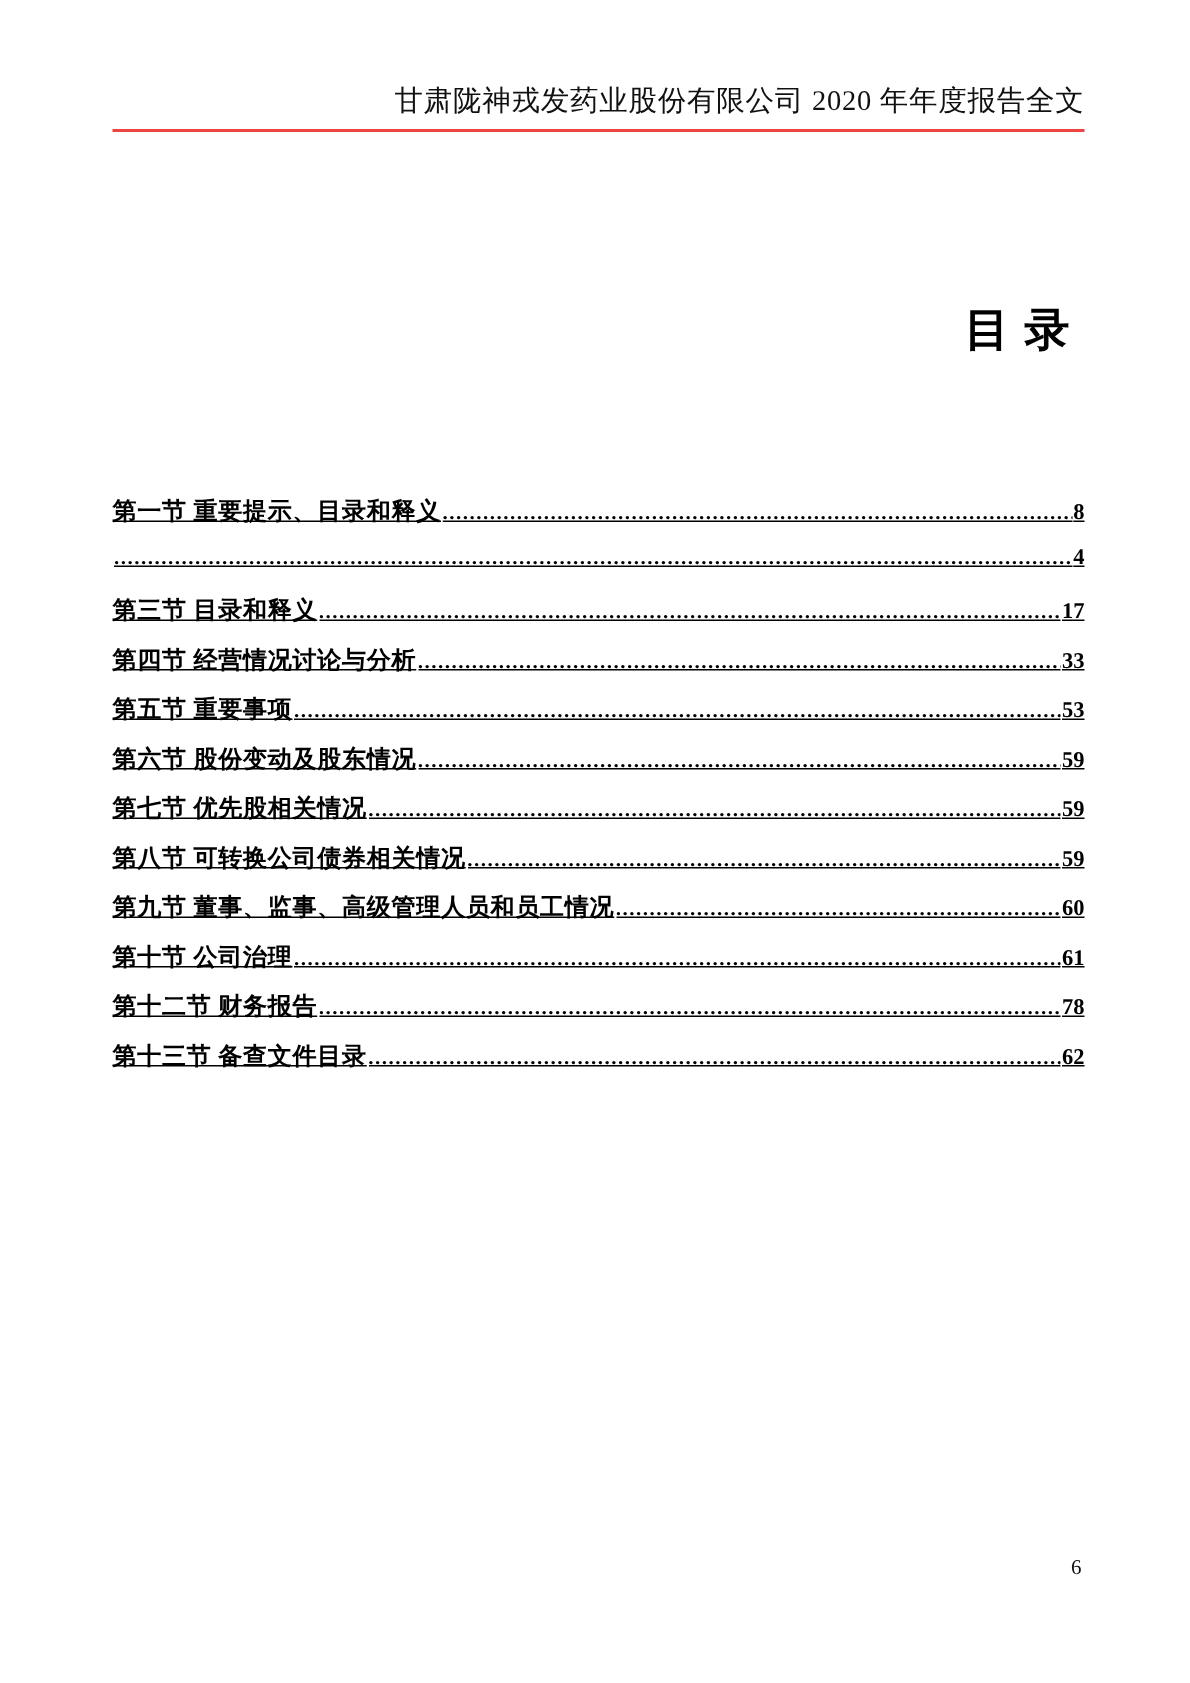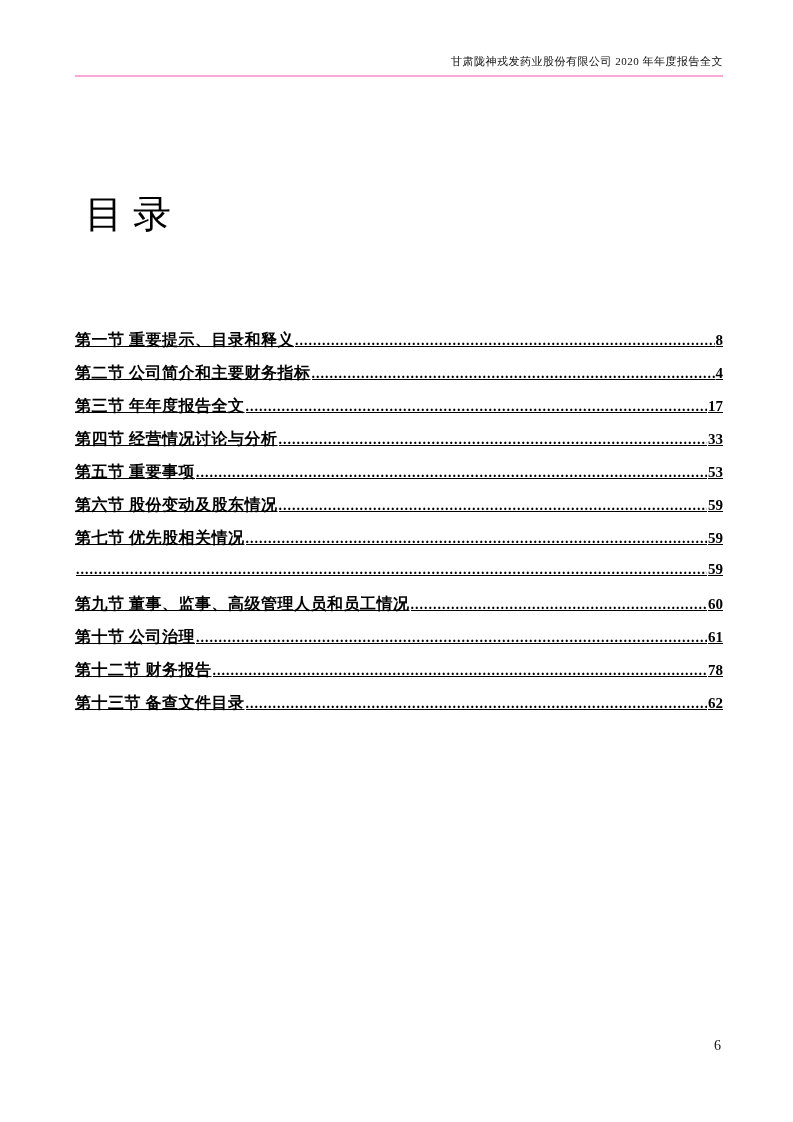--- a/index.html
+++ b/index.html
@@ -15,31 +15,31 @@
   .page {
     position: absolute;
     left: 75px;
     right: 70px;
     top: 0;
     bottom: 0;
   }
   .doc-header {
     padding-top: 54px;
     text-align: right;
-    font-size: 11px;
+    font-size: 19px;
     color: #111;
     letter-spacing: 0.5px;
-    border-bottom: 2px solid #f9a8d4;
+    border-bottom: 2px solid #ef4444;
     padding-bottom: 6px;
   }
   .doc-title {
     margin-top: 112px;
-    text-align: left;
-    font-size: 38px;
-    font-weight: normal;
+    text-align: right;
+    font-size: 30px;
+    font-weight: bold;
     letter-spacing: 10px;
     text-indent: 10px; 
     color: #000;
   }
   .toc {
     margin-top: 90px;
     text-decoration: underline;
   }
   .toc-entry {
     display: flex;
@@ -90,26 +90,25 @@
 
   <div class="doc-title">目录</div>
 
   <div class="toc">
     <div class="toc-entry">
       <span class="toc-label">第一节 重要提示、目录和释义</span>
       <span class="toc-dots"></span>
       <span class="toc-page">8</span>
     </div>
     <div class="toc-entry">
-      <span class="toc-label">第二节 公司简介和主要财务指标</span>
       <span class="toc-dots"></span>
       <span class="toc-page">4</span>
     </div>
     <div class="toc-entry">
-      <span class="toc-label">第三节 年年度报告全文</span>
+      <span class="toc-label">第三节 目录和释义</span>
       <span class="toc-dots"></span>
       <span class="toc-page">17</span>
     </div>
     <div class="toc-entry">
       <span class="toc-label">第四节 经营情况讨论与分析</span>
       <span class="toc-dots"></span>
       <span class="toc-page">33</span>
     </div>
     <div class="toc-entry">
       <span class="toc-label">第五节 重要事项</span>
@@ -120,20 +119,21 @@
       <span class="toc-label">第六节 股份变动及股东情况</span>
       <span class="toc-dots"></span>
       <span class="toc-page">59</span>
     </div>
     <div class="toc-entry">
       <span class="toc-label">第七节 优先股相关情况</span>
       <span class="toc-dots"></span>
       <span class="toc-page">59</span>
     </div>
     <div class="toc-entry">
+      <span class="toc-label">第八节 可转换公司债券相关情况</span>
       <span class="toc-dots"></span>
       <span class="toc-page">59</span>
     </div>
     <div class="toc-entry">
       <span class="toc-label">第九节 董事、监事、高级管理人员和员工情况</span>
       <span class="toc-dots"></span>
       <span class="toc-page">60</span>
     </div>
     <div class="toc-entry">
       <span class="toc-label">第十节 公司治理</span>

